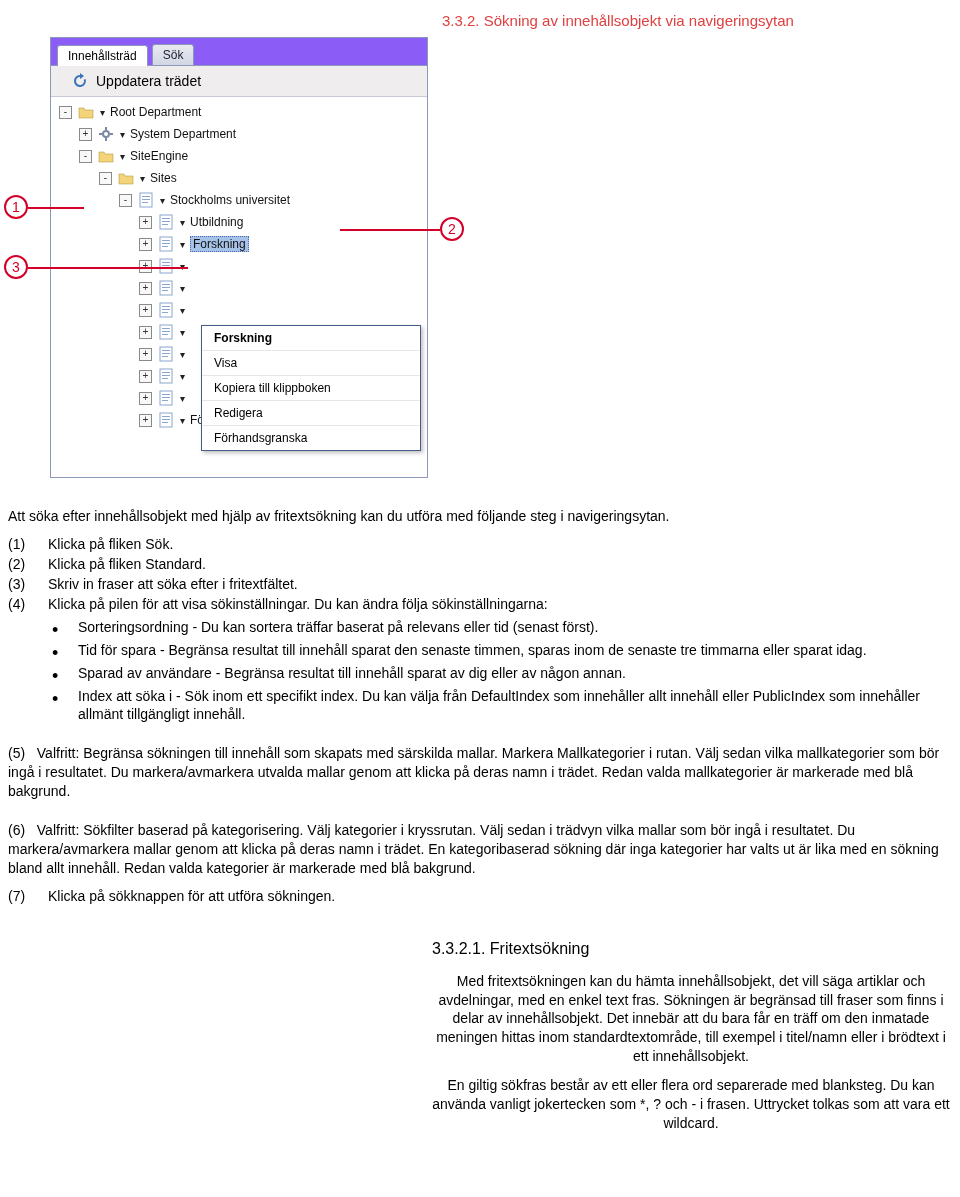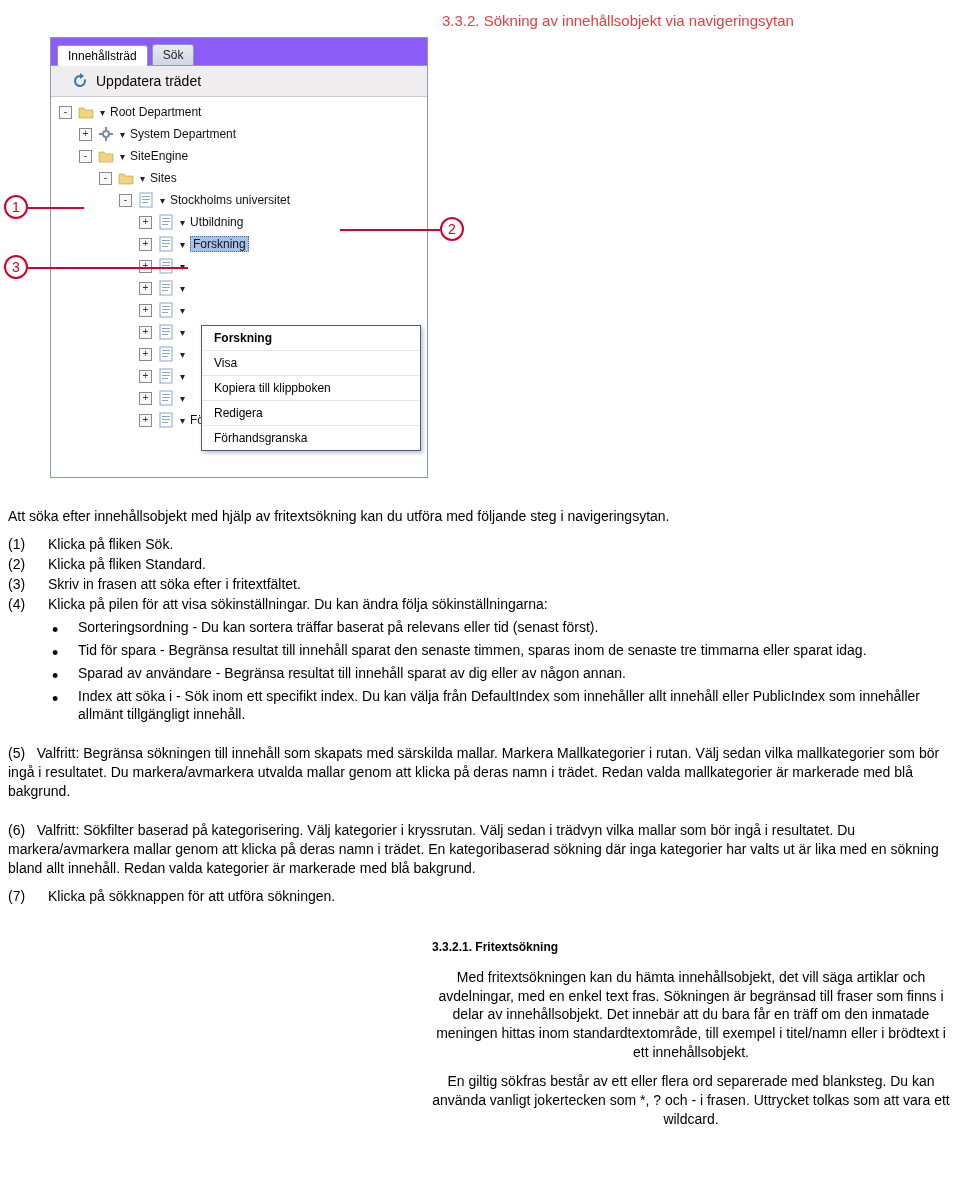--- a/index.html
+++ b/index.html
@@ -158,22 +158,22 @@
     position: absolute;
     left: 6px; top: 0;
     font-size: 18px;
   }
   .sub-section {
     margin-top: 36px;
     margin-left: 432px;
     margin-right: 10px;
   }
   .sub-section h2 {
-    font-size: 12px;
-    font-weight: bold;
+    font-size: 16px;
+    font-weight: normal;
     margin: 0 0 14px 0;
   }
   .sub-section p { margin: 10px 0; line-height: 1.35; text-align: center; }
   
   svg { display:block; }
 </style>
 </head>
 <body>
 
 <div class="container">
@@ -425,21 +425,21 @@
   <div class="step-row">
     <span class="step-num">(1)</span>
     <span class="step-txt">Klicka på fliken Sök.</span>
   </div>
   <div class="step-row">
     <span class="step-num">(2)</span>
     <span class="step-txt">Klicka på fliken Standard.</span>
   </div>
   <div class="step-row">
     <span class="step-num">(3)</span>
-    <span class="step-txt">Skriv in frasen att söka efter i fritextfältet.</span>
+    <span class="step-txt">Skriv in fraser att söka efter i fritextfältet.</span>
   </div>
   <div class="step-row">
     <span class="step-num">(4)</span>
     <span class="step-txt">Klicka på pilen för att visa sökinställningar. Du kan ändra följa sökinställningarna:</span>
   </div>
 
   <ul class="bullets">
     <li>Sorteringsordning - Du kan sortera träffar baserat på relevans eller tid (senast först).</li>
     <li>Tid för spara - Begränsa resultat till innehåll sparat den senaste timmen, sparas inom de senaste tre timmarna eller sparat idag.</li>
     <li>Sparad av användare - Begränsa resultat till innehåll sparat av dig eller av någon annan.</li>

